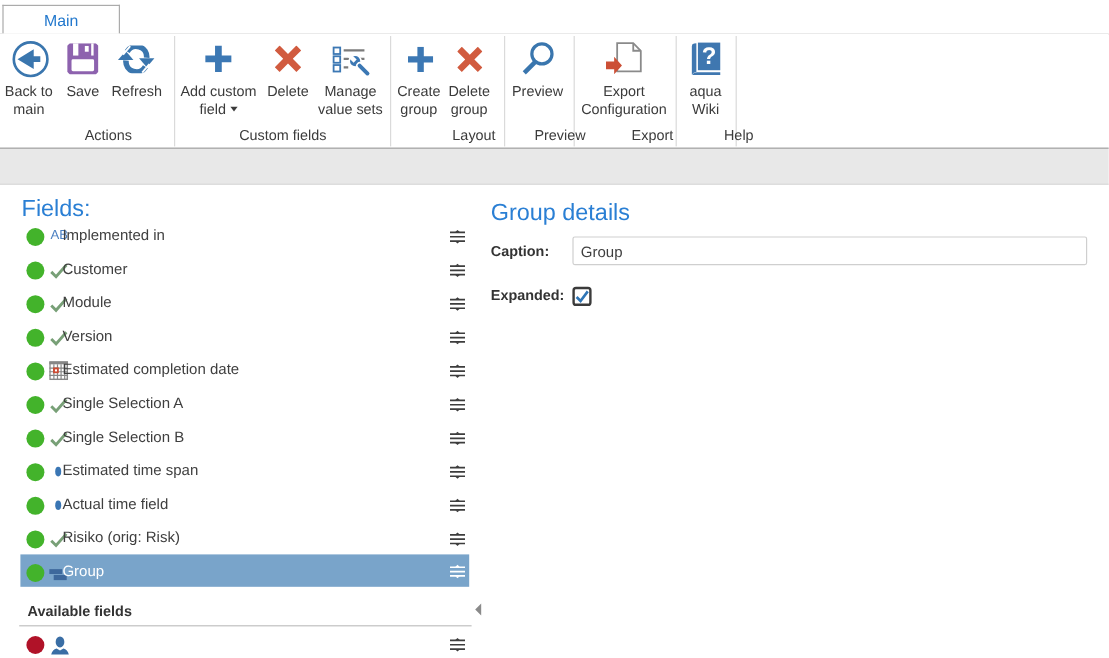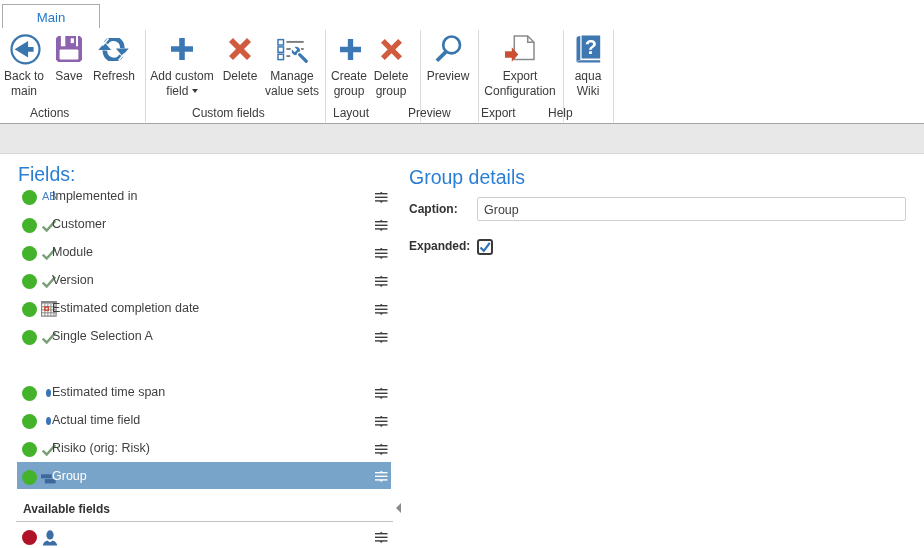--- a/index.html
+++ b/index.html
@@ -1,20 +1,20 @@
 <!DOCTYPE html>
 <html><head>
 <meta charset="utf-8">
 <style>
   * { margin:0; padding:0; box-sizing:border-box; }
   html,body { width:924px; height:548px; background:#fff; font-family:"Liberation Sans",sans-serif; overflow:hidden; }
   #app { position:relative; width:924px; height:548px; background:#fff; }
   .abs { position:absolute; }
   .lbl { position:absolute; font-size:12px; line-height:15.5px; color:#3b3b3b; text-align:center; white-space:nowrap; }
-  .grplbl { position:absolute; font-size:12px; color:#3b3b3b; text-align:left; white-space:nowrap; }
+  .grplbl { position:absolute; font-size:12px; color:#3b3b3b; text-align:right; white-space:nowrap; }
   .vsep { position:absolute; width:1px; background:#dadada; top:30px; height:92px; }
   .fieldrow { position:absolute; left:0; width:393px; height:28px; }
   .dot { position:absolute; left:21.5px; top:6.5px; width:15px; height:15px; border-radius:50%; }
   .ricon { position:absolute; left:41px; top:6px; width:16px; height:16px; }
   .rtext { position:absolute; left:52px; top:5.5px; font-size:12.5px; color:#3f3f3f; white-space:nowrap; }
   .handle { position:absolute; left:374px; top:7px; }
 </style>
 </head>
 <body>
 <div id="app">
@@ -211,20 +211,30 @@
 <div class="fieldrow" style="top:323.5px;">
   <div class="dot" style="background:#43b32b;"></div>
   <svg class="ricon" style="top:6.5px;" width="14" height="12">
         <use href="#check"></use>
       </svg>
   <div class="rtext">Single Selection A</div>
   <svg class="handle" width="15" height="13">
         <use href="#handle"></use>
       </svg>
 </div>
+<div class="fieldrow" style="top:351.5px;">
+  <div class="dot" style="background:#43b32b;"></div>
+  <svg class="ricon" style="top:6.5px;" width="14" height="12">
+        <use href="#check"></use>
+      </svg>
+  <div class="rtext">Single Selection B</div>
+  <svg class="handle" width="15" height="13">
+        <use href="#handle"></use>
+      </svg>
+</div>
 <div class="fieldrow" style="top:379.5px;">
   <div class="dot" style="background:#43b32b;"></div>
   <div class="abs" style="left:46px;top:9px;width:5px;height:8px;border-radius:50%;background:#3a76b4;"></div>
   <div class="rtext">Estimated time span</div>
   <svg class="handle" width="15" height="13">
         <use href="#handle"></use>
       </svg>
 </div>
 <div class="fieldrow" style="top:407.5px;">
   <div class="dot" style="background:#43b32b;"></div>

